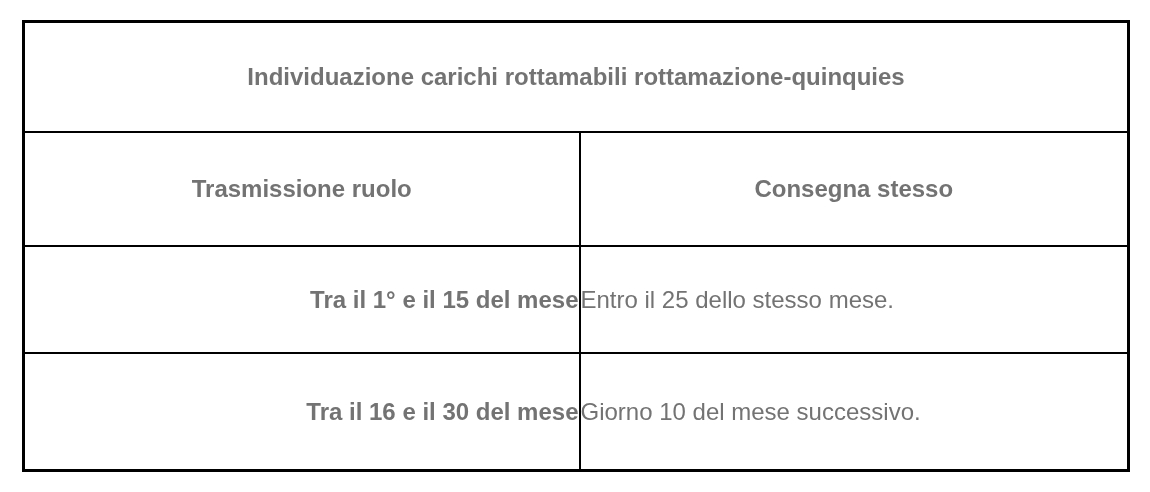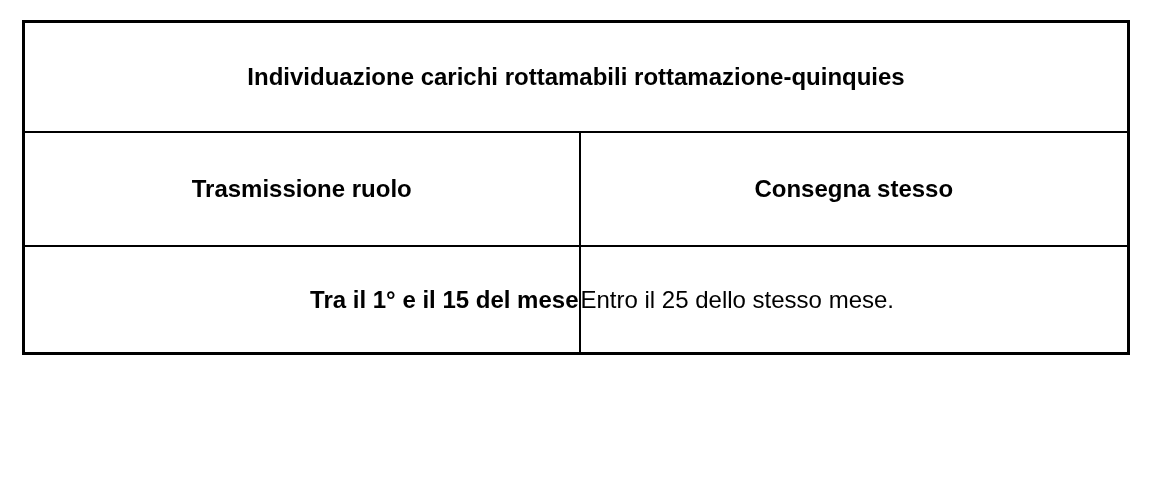--- a/index.html
+++ b/index.html
@@ -20,21 +20,21 @@
     border-collapse: collapse;
     table-layout: fixed;
     width: 1105px;
     border: 3px solid #000000;
     background: #ffffff;
   }
   table.rottamazione td,
   table.rottamazione th {
     border: 2px solid #000000;
     vertical-align: middle;
-    color: #000000;
+    color: #737373;
     font-size: 24px;
     line-height: 1.25;
     padding: 0;
     overflow: hidden;
   }
   col.col-left  { width: 556px; }
   col.col-right { width: 549px; }
 
   tr.row-title   td { height: 108px; }
   tr.row-headers th { height: 112px; }
@@ -73,15 +73,19 @@
         <td colspan="2" class="title-cell">Individuazione carichi rottamabili rottamazione-quinquies</td>
       </tr>
       <tr class="row-headers">
         <th class="header-cell">Trasmissione ruolo</th>
         <th class="header-cell">Consegna stesso</th>
       </tr>
       <tr class="row-data-1">
         <td class="ruolo-cell">Tra il 1° e il 15 del mese</td>
         <td class="consegna-cell">Entro il 25 dello stesso mese.</td>
       </tr>
+      <tr class="row-data-2">
+        <td class="ruolo-cell">Tra il 16 e il 30 del mese</td>
+        <td class="consegna-cell">Giorno 10 del mese successivo.</td>
+      </tr>
     </tbody>
   </table>
 </div>
 
 </body></html>

